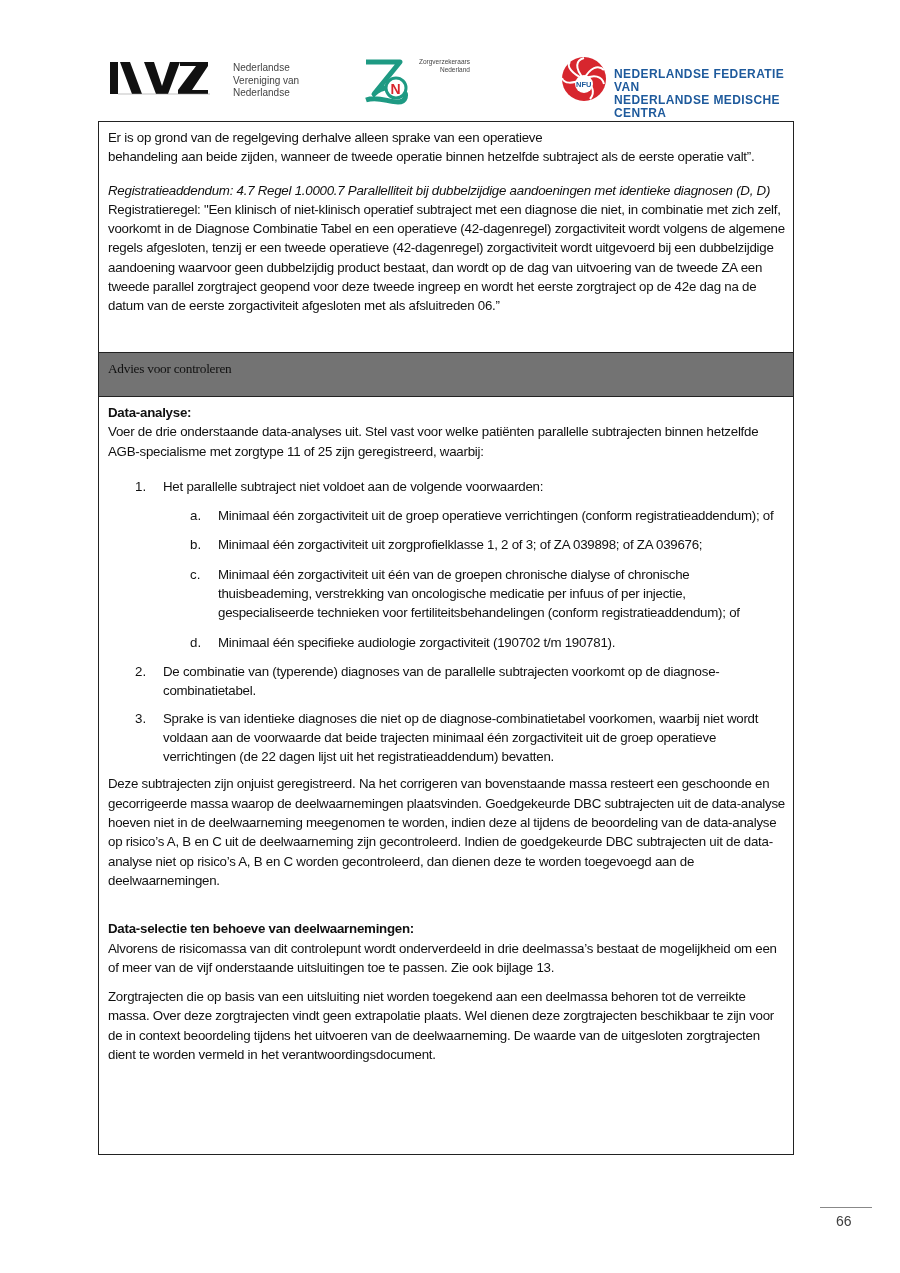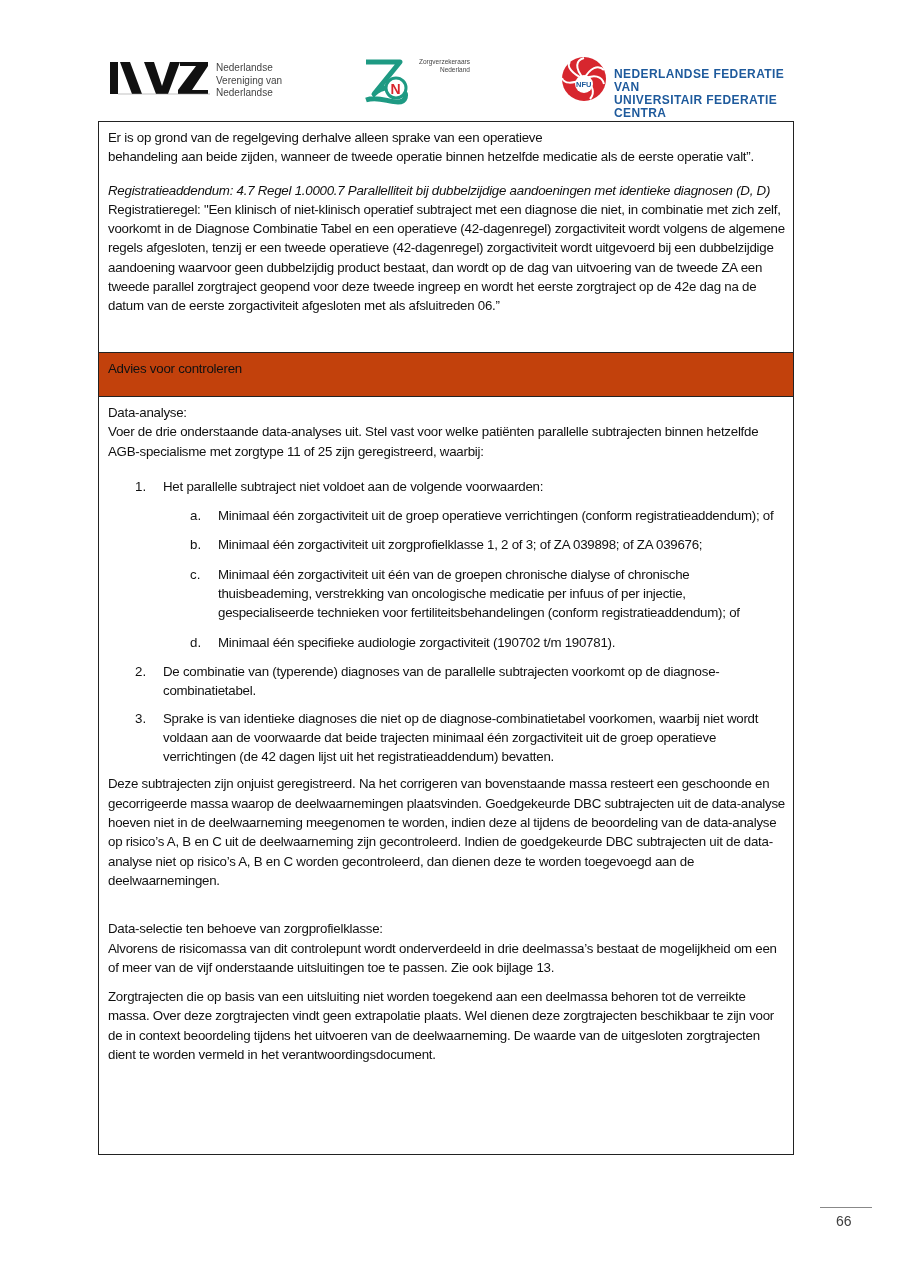--- a/index.html
+++ b/index.html
@@ -3,42 +3,42 @@
 <meta charset="utf-8">
 <style>
   html, body { margin: 0; padding: 0; background: #ffffff; }
   body { width: 900px; height: 1273px; position: relative; overflow: hidden;
          font-family: "Liberation Sans", sans-serif; color: #111; }
 
   
   .logo-bar { position: absolute; top: 48px; left: 0; width: 900px; height: 60px; }
   .nvz { position: absolute; left: 110px; top: 12px; width: 190px; height: 40px; }
   .nvz svg { position: absolute; left: 0; top: 0; }
-  .nvz-text { position: absolute; left: 106px; top: 2px; font-size: 10px; line-height: 12.5px; color: #444; }
+  .nvz-text { position: absolute; left: 123px; top: 2px; font-size: 10px; line-height: 12.5px; color: #444; }
   .zn { position: absolute; left: 362px; top: 8px; width: 120px; height: 50px; }
   .zn-text { position: absolute; left: 57px; top: 2px; font-size: 6.5px; line-height: 8px; color: #444; text-align: right; }
   .nfu { position: absolute; left: 560px; top: 8px; width: 240px; height: 46px; }
   .nfu-text { position: absolute; left: 54px; top: 12px; font-size: 12px; line-height: 13px; color: #1e5a9c;
               letter-spacing: 0.4px; font-weight: bold; }
 
   
   .doc-table { position: absolute; left: 98px; top: 121px; width: 696px;
                border: 1.5px solid #222; box-sizing: border-box; }
   .row { border-bottom: 1.2px solid #222; box-sizing: border-box; padding: 6px 8px 0 9px; }
   .row:last-child { border-bottom: none; }
   .row-1 { height: 231px; }
   .row-2 { height: 44px; background: #c9c936; padding-top: 6px; }
   .row-3 { height: 757px; padding-top: 6px; }
 
   p { margin: 0; font-size: 13.3px; line-height: 19.3px; letter-spacing: -0.25px; }
   .gap { height: 14px; }
   .gap-sm { height: 10px; }
   .gap-lg { height: 29px; }
   .it { font-style: italic; }
-  .b { font-weight: normal; }
+  .b { font-weight: bold; }
 
   .list-main { margin: 16px 0 0 0; padding: 0; list-style: none; }
   .list-main > li { position: relative; padding-left: 55px; margin-bottom: 8px; }
   .list-main > li > .num { position: absolute; left: 27px; top: 0; font-size: 13.3px; line-height: 19.3px; }
   .list-sub { margin: 10px 0 0 0; padding: 0; list-style: none; }
   .list-sub > li { position: relative; padding-left: 55px; margin-bottom: 10px; }
   .list-sub > li > .num { position: absolute; left: 27px; top: 0; font-size: 13.3px; line-height: 19.3px; }
 
   
   .page-line { position: absolute; left: 820px; top: 1207px; width: 52px; height: 1px; background: #888; }
@@ -84,37 +84,37 @@
         <path d="M24,23 C32,28 36,36 30,43"></path>
         <path d="M24,23 C14,12 16,4 24,2"></path>
         <path d="M24,23 C12,18 6,10 10,6"></path>
         <path d="M24,23 C12,28 4,28 2,22"></path>
       </g>
       <circle cx="24" cy="28" r="9" fill="#ffffff"></circle>
       <text x="16" y="31" font-size="7.5" font-weight="bold" fill="#1e5a9c" font-family="Liberation Sans, sans-serif">NFU</text>
     </svg>
     <div class="nfu-text">
       <div>NEDERLANDSE FEDERATIE VAN</div>
-      <div>UNIVERSITAIR FEDERATIE CENTRA</div>
+      <div>NEDERLANDSE MEDISCHE CENTRA</div>
     </div>
   </div>
 </div>
 
 <div class="doc-table">
 
   <div class="row row-1">
     <p>
       <span>Er is op grond van de regelgeving derhalve alleen sprake van een operatieve</span><br>
-      <span>behandeling aan beide zijden, wanneer de tweede operatie binnen hetzelfde medicatie als de eerste operatie valt”.</span>
+      <span>behandeling aan beide zijden, wanneer de tweede operatie binnen hetzelfde subtraject als de eerste operatie valt”.</span>
     </p>
     <div class="gap"></div>
     <p><span class="it">Registratieaddendum: 4.7 Regel 1.0000.7 Parallelliteit bij dubbelzijdige aandoeningen met identieke diagnosen (D, D)</span><span> Registratieregel: "Een klinisch of niet-klinisch operatief subtraject met een diagnose die niet, in combinatie met zich zelf, voorkomt in de Diagnose Combinatie Tabel en een operatieve (42-dagenregel) zorgactiviteit wordt volgens de algemene regels afgesloten, tenzij er een tweede operatieve (42-dagenregel) zorgactiviteit wordt uitgevoerd bij een dubbelzijdige aandoening waarvoor geen dubbelzijdig product bestaat, dan wordt op de dag van uitvoering van de tweede ZA een tweede parallel zorgtraject geopend voor deze tweede ingreep en wordt het eerste zorgtraject op de 42e dag na de datum van de eerste zorgactiviteit afgesloten met als afsluitreden 06.”</span></p>
   </div>
 
-  <div class="row row-2" style="background: #c2410c;">
+  <div class="row row-2" style="background: #737373; font-family: Liberation Serif, serif;">
     <p>Advies voor controleren</p>
   </div>
 
   <div class="row row-3">
     <p class="b">Data-analyse:</p>
     <p>Voer de drie onderstaande data-analyses uit. Stel vast voor welke patiënten parallelle subtrajecten binnen hetzelfde AGB-specialisme met zorgtype 11 of 25 zijn geregistreerd, waarbij:</p>
 
     <ul class="list-main">
       <li>
         <span class="num">1.</span>
@@ -137,27 +137,27 @@
             <p>Minimaal één specifieke audiologie zorgactiviteit (190702 t/m 190781).</p>
           </li>
         </ul>
       </li>
       <li>
         <span class="num">2.</span>
         <p>De combinatie van (typerende) diagnoses van de parallelle subtrajecten voorkomt op de diagnose-combinatietabel.</p>
       </li>
       <li>
         <span class="num">3.</span>
-        <p>Sprake is van identieke diagnoses die niet op de diagnose-combinatietabel voorkomen, waarbij niet wordt voldaan aan de voorwaarde dat beide trajecten minimaal één zorgactiviteit uit de groep operatieve verrichtingen (de 42 dagen lijst uit het registratieaddendum) bevatten.</p>
+        <p>Sprake is van identieke diagnoses die niet op de diagnose-combinatietabel voorkomen, waarbij niet wordt voldaan aan de voorwaarde dat beide trajecten minimaal één zorgactiviteit uit de groep operatieve verrichtingen (de 22 dagen lijst uit het registratieaddendum) bevatten.</p>
       </li>
     </ul>
 
     <p>Deze subtrajecten zijn onjuist geregistreerd. Na het corrigeren van bovenstaande massa resteert een geschoonde en gecorrigeerde massa waarop de deelwaarnemingen plaatsvinden. Goedgekeurde DBC subtrajecten uit de data-analyse hoeven niet in de deelwaarneming meegenomen te worden, indien deze al tijdens de beoordeling van de data-analyse op risico’s A, B en C uit de deelwaarneming zijn gecontroleerd. Indien de goedgekeurde DBC subtrajecten uit de data-analyse niet op risico’s A, B en C worden gecontroleerd, dan dienen deze te worden toegevoegd aan de deelwaarnemingen.</p>
     <div class="gap-lg"></div>
-    <p class="b">Data-selectie ten behoeve van zorgprofielklasse:</p>
+    <p class="b">Data-selectie ten behoeve van deelwaarnemingen:</p>
     <p>Alvorens de risicomassa van dit controlepunt wordt onderverdeeld in drie deelmassa’s bestaat de mogelijkheid om een of meer van de vijf onderstaande uitsluitingen toe te passen. Zie ook bijlage 13.</p>
     <div class="gap-sm"></div>
     <p>Zorgtrajecten die op basis van een uitsluiting niet worden toegekend aan een deelmassa behoren tot de verreikte massa. Over deze zorgtrajecten vindt geen extrapolatie plaats. Wel dienen deze zorgtrajecten beschikbaar te zijn voor de in context beoordeling tijdens het uitvoeren van de deelwaarneming. De waarde van de uitgesloten zorgtrajecten dient te worden vermeld in het verantwoordingsdocument.</p>
   </div>
 </div>
 
 <div class="page-line"></div>
 <div class="page-num">66</div>
 
 </body></html>

